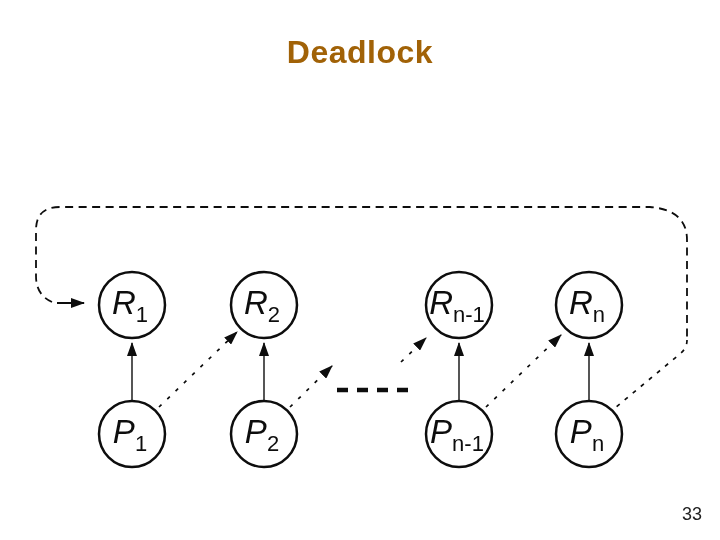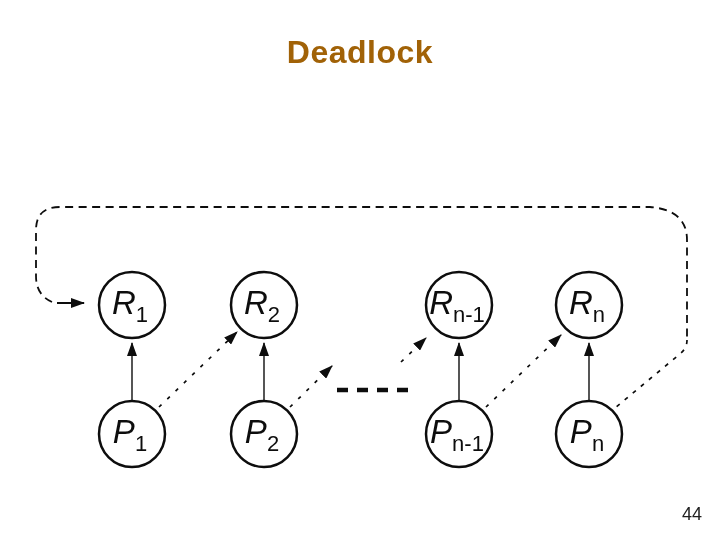--- a/index.html
+++ b/index.html
@@ -93,15 +93,15 @@
     <text class="nodelabel" x="130" y="314" text-anchor="middle"><tspan class="main">R</tspan><tspan class="sub" dy="8">1</tspan></text>
     <text class="nodelabel" x="262" y="314" text-anchor="middle"><tspan class="main">R</tspan><tspan class="sub" dy="8">2</tspan></text>
     <text class="nodelabel" x="457" y="314" text-anchor="middle"><tspan class="main">R</tspan><tspan class="sub" dy="8">n-1</tspan></text>
     <text class="nodelabel" x="587" y="314" text-anchor="middle"><tspan class="main">R</tspan><tspan class="sub" dy="8">n</tspan></text>
     <text class="nodelabel" x="130" y="443" text-anchor="middle"><tspan class="main">P</tspan><tspan class="sub" dy="8">1</tspan></text>
     <text class="nodelabel" x="262" y="443" text-anchor="middle"><tspan class="main">P</tspan><tspan class="sub" dy="8">2</tspan></text>
     <text class="nodelabel" x="457" y="443" text-anchor="middle"><tspan class="main">P</tspan><tspan class="sub" dy="8">n-1</tspan></text>
     <text class="nodelabel" x="587" y="443" text-anchor="middle"><tspan class="main">P</tspan><tspan class="sub" dy="8">n</tspan></text>
   </svg>
 
-  <div id="page-number">44</div>
+  <div id="page-number">33</div>
 
 </div>
 
 </body></html>

